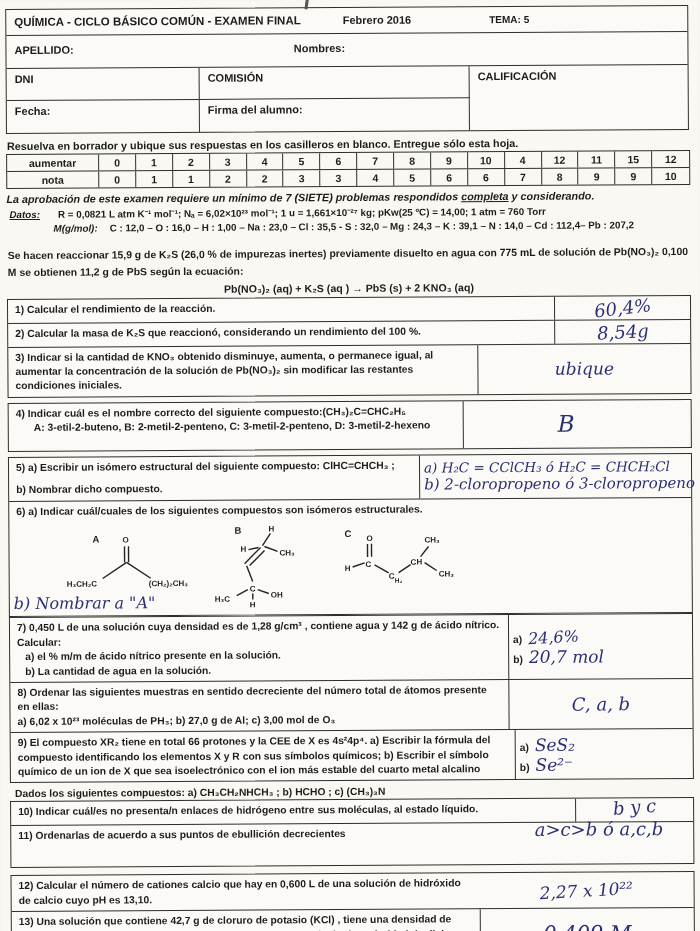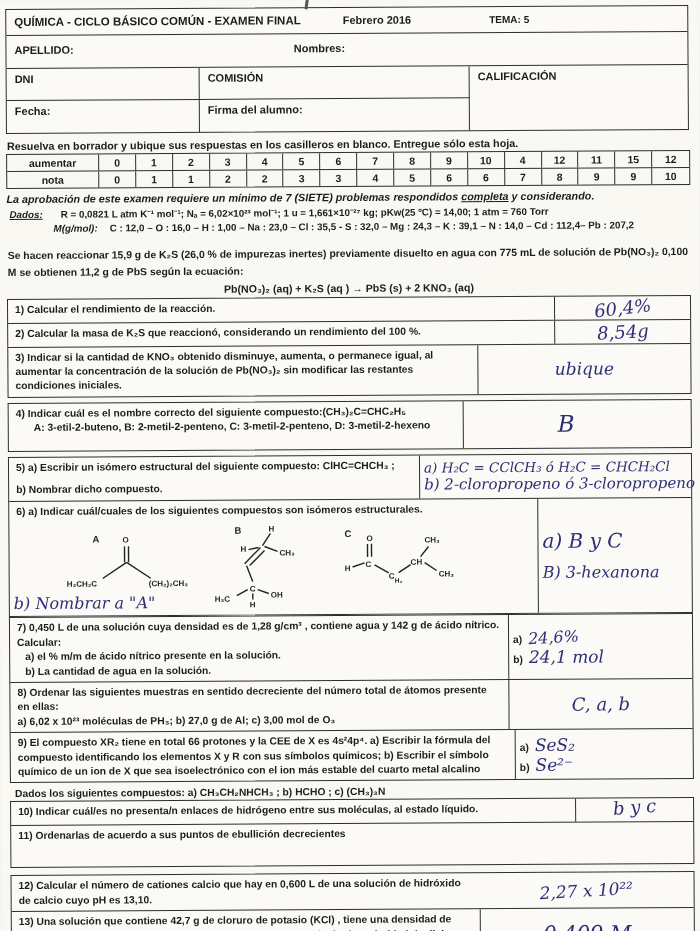--- a/index.html
+++ b/index.html
@@ -149,21 +149,21 @@
           <span class="scell">8</span>
           <span class="scell">9</span>
           <span class="scell">9</span>
           <span class="scell">10</span>
         </div>
     </div>
   </div>
   <div class="approval"><span>La aprobación de este examen requiere un mínimo de 7 (SIETE) problemas respondidos </span><span class="u">completa</span><span> y considerando.</span></div>
 
   <div class="datos">
-    <div><span class="dlab">Dados:</span><span class="dline">R = 0,0821 L atm K⁻¹ mol⁻¹;   Nₐ = 6,02×10²³ mol⁻¹; 1 u = 1,661×10⁻²⁷ kg;  pKw(25 ºC) = 14,00;  1 atm = 760 Torr</span></div>
+    <div><span class="dlab">Datos:</span><span class="dline">R = 0,0821 L atm K⁻¹ mol⁻¹;   Nₐ = 6,02×10²³ mol⁻¹; 1 u = 1,661×10⁻²⁷ kg;  pKw(25 ºC) = 14,00;  1 atm = 760 Torr</span></div>
     <div><span class="mlab">M(g/mol):</span><span class="dline">C : 12,0 – O : 16,0 – H : 1,00 – Na : 23,0 – Cl : 35,5 - S : 32,0 – Mg : 24,3 – K : 39,1 – N : 14,0 – Cd : 112,4– Pb : 207,2</span></div>
   </div>
 
   <div class="intro">Se hacen reaccionar 15,9 g de K₂S (26,0 % de impurezas inertes) previamente disuelto en agua con  775 mL de solución de Pb(NO₃)₂ 0,100 M se obtienen 11,2 g de PbS según la ecuación:</div>
   <div class="equation">Pb(NO₃)₂ (aq)   +   K₂S (aq )   →   PbS (s)   +   2 KNO₃ (aq)</div>
 
   <div class="grp">
     <div class="qrow">
       <div class="qtext">1) Calcular el rendimiento de la reacción.</div>
       <div class="qans" style="width:136px">
@@ -257,43 +257,38 @@
           <text x="350" y="64" style="font-size:6.5px">H₂</text>
           <line x1="354" y1="54" x2="366" y2="46"></line>
           <text x="366" y="46">CH</text>
           <line x1="376" y1="38" x2="384" y2="28"></line>
           <text x="380" y="24">CH₃</text>
           <line x1="380" y1="44" x2="392" y2="52"></line>
           <text x="394" y="58">CH₃</text>
         </svg>
         <div class="hw q6-note">b) Nombrar a "A"</div>
       </div>
-      <div class="qans left" style="width:154px">
-        <span class="hw hw-22" style="font-size:20px">a) B y C</span>
-        <div style="height:10px"></div>
-        <span class="hw hw-16">B) 3-hexanona</span>
-      </div>
     </div>
   </div>
 
   <div class="grp">
     <div class="qrow">
       <div class="qtext">
         <div>7) 0,450 L de una solución cuya densidad es de 1,28 g/cm³ , contiene agua y 142 g de ácido nítrico. Calcular:</div>
         <div style="padding-left:8px">a) el % m/m de ácido nítrico presente en la solución.</div>
         <div style="padding-left:8px">b) La cantidad de agua en la solución.</div>
       </div>
       <div class="qans left" style="width:184px">
         <div class="ansline">
             <span class="plab">a)</span>
             <span class="hw hw-16 rot-m3">24,6%</span>
           </div>
         <div class="ansline">
             <span class="plab">b)</span>
-            <span class="hw hw-17">24,1 mol</span>
+            <span class="hw hw-17">20,7 mol</span>
           </div>
       </div>
     </div>
     <div class="qrow">
       <div class="qtext">
         <div>8)  Ordenar las siguientes muestras en sentido decreciente del número total de átomos presente en ellas:</div>
         <div>a) 6,02 x 10²³  moléculas de PH₃; b) 27,0 g de Al; c) 3,00 mol de O₃</div>
       </div>
       <div class="qans" style="width:184px">
         <span class="hw hw-18">C, a, b</span>
@@ -318,20 +313,21 @@
 
   <div class="grp">
     <div class="qrow">
       <div class="qtext">10) Indicar cuál/es no presenta/n enlaces de hidrógeno entre sus moléculas, al estado líquido.</div>
       <div class="qans" style="width:118px">
         <span class="hw hw-18 q10-hw">b y c</span>
       </div>
     </div>
     <div class="qrow" style="min-height:42px">
       <div class="qtext">11) Ordenarlas de acuerdo a sus puntos de ebullición decrecientes</div>
+      <span class="hw q11-hw">a&gt;c&gt;b ó a,c,b</span>
     </div>
   </div>
 
   <div class="gap6"></div>
 
   <div class="grp">
     <div class="qrow">
       <div class="qtext" style="max-width:478px">12) Calcular el número de cationes calcio que hay en 0,600 L de una solución de hidróxido de calcio cuyo pH es 13,10.</div>
       <div class="qans" style="width:214px;border-left:none">
         <span class="hw hw-17 rot-m3">2,27 x 10²²</span>

